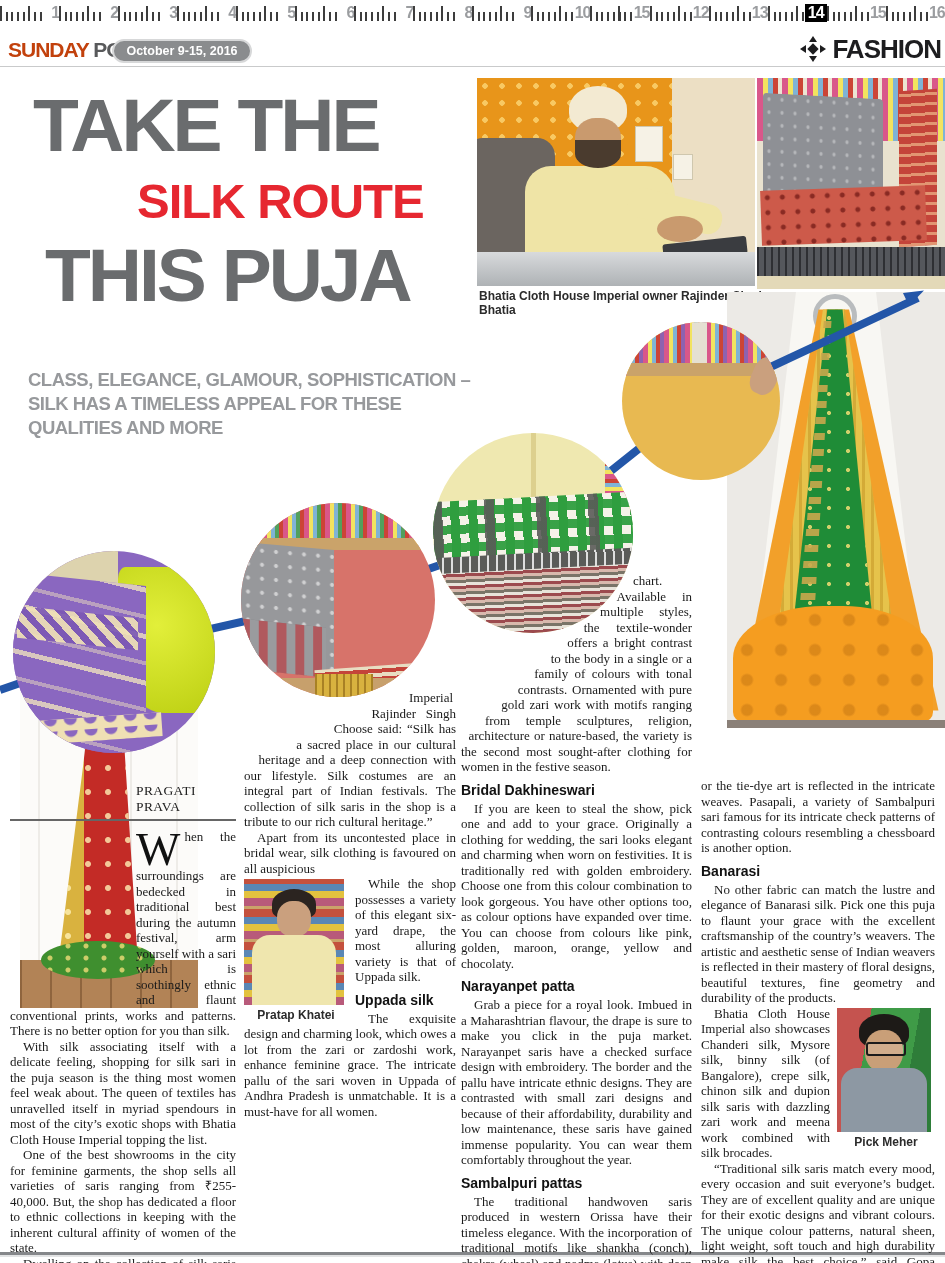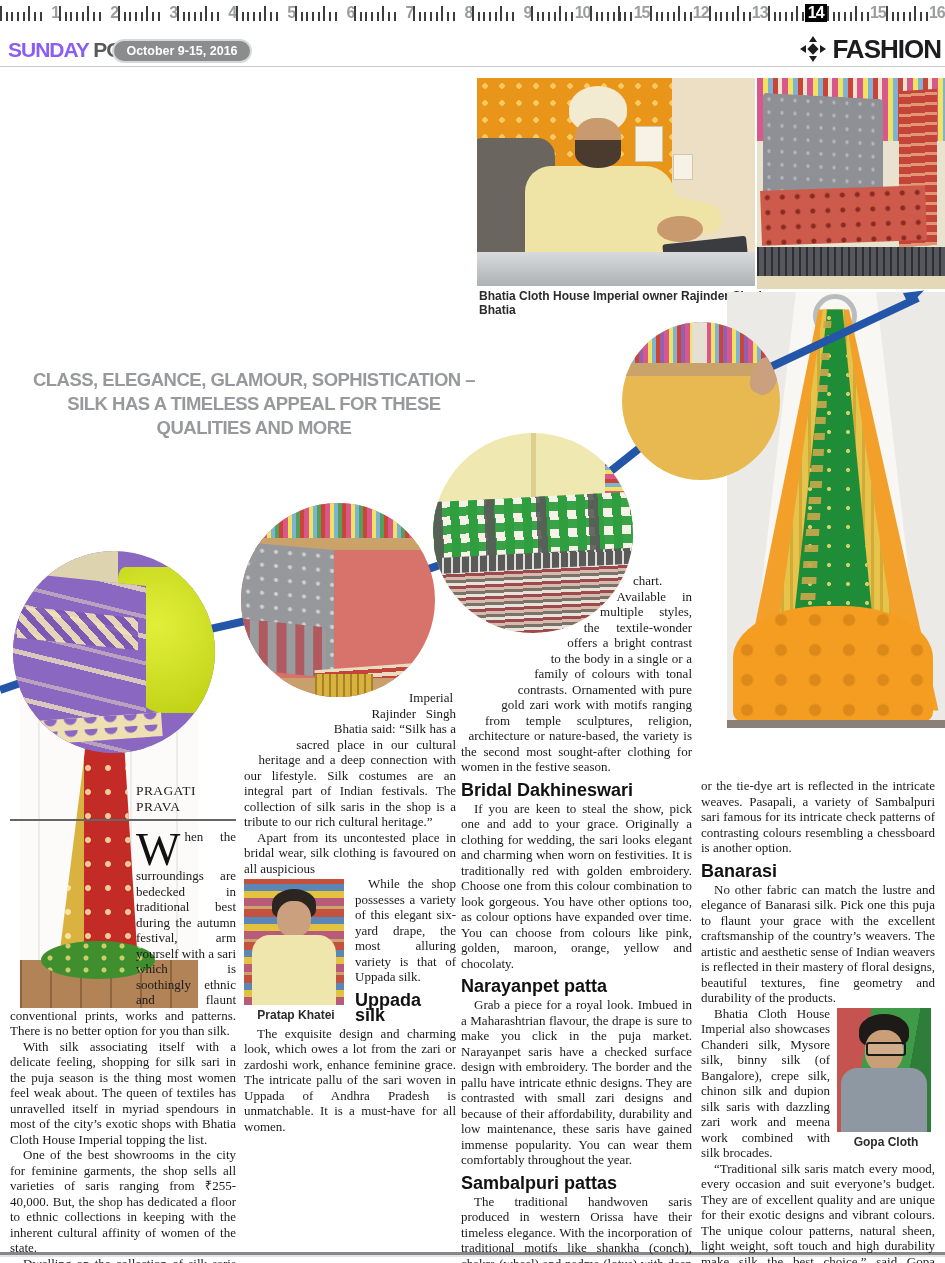--- a/index.html
+++ b/index.html
@@ -13,37 +13,37 @@
       repeating-linear-gradient(90deg,#3d3d3d 0 2px,transparent 2px 5.7px),
       repeating-linear-gradient(90deg,#3d3d3d 0 2px,transparent 2px 28px);
     background-size:100% 9px,100% 15px;background-position:0 6px,0 0;background-repeat:repeat-x;}
   .rnum{position:absolute;right:0;top:2px;font-family:"Liberation Sans",sans-serif;
     font-weight:bold;font-size:16px;color:#9b9da0;letter-spacing:-1px;}
   .rnum.hl{background:#000;color:#fff;padding:0 3px;}
   
   #masthead{position:absolute;left:0;top:34px;width:945px;height:30px;}
   .brand{position:absolute;left:8px;top:4px;font-family:"Liberation Sans",sans-serif;
     font-weight:bold;font-size:21px;letter-spacing:-1px;}
-  .brand .sun{color:#8b5cf6;} .brand .post{color:#58595b;}
+  .brand .sun{color:#c2410c;} .brand .post{color:#58595b;}
   .datepill{position:absolute;left:112px;top:5px;width:136px;height:20px;background:#8a8c8e;
     border:2px solid #d7d8d9;border-radius:12px;color:#fff;text-align:center;
     font-family:"Liberation Sans",sans-serif;font-weight:bold;font-size:12.5px;line-height:20px;}
   #fashion{position:absolute;right:4px;top:0px;font-family:"Liberation Sans",sans-serif;
     font-weight:bold;font-size:26px;letter-spacing:-1px;color:#1d1d1f;}
   #fashion svg{vertical-align:-4px;margin-right:6px;}
   #headrule{position:absolute;left:0;top:66px;width:945px;height:1px;background:#c9cacb;}
   #footrule{position:absolute;left:0;top:1252px;width:945px;height:3px;background:#85878a;
     border-bottom:2px solid #e2e3e4;}
   
   #headline{position:absolute;left:33px;top:88px;width:420px;
     font-family:"Liberation Sans",sans-serif;font-weight:bold;line-height:1;}
   .hl1,.hl3{font-size:75px;letter-spacing:-3px;color:#6a6c6e;}
   .hl2{font-size:49px;letter-spacing:-1px;color:#e62730;margin:14px 0 12px 104px;}
   .hl3{margin-left:12px;}
-  #standfirst{position:absolute;left:28px;top:368px;width:452px;text-align:center;
+  #standfirst{position:absolute;left:28px;top:368px;width:452px;text-align:left;
     font-family:"Liberation Sans",sans-serif;font-weight:bold;font-size:18.5px;
     line-height:24px;color:#97999c;letter-spacing:-0.5px;}
   
   .photo{position:absolute;overflow:hidden;}
   .cap{font-family:"Liberation Sans",sans-serif;font-weight:bold;font-size:12px;color:#2b2b2b;}
   #cap-bhatia{position:absolute;left:479px;top:289px;width:320px;}
   
   #ph-bhatia{left:477px;top:78px;width:278px;height:208px;
     background:linear-gradient(90deg,#e8951a 0 70%,#ecdfc4 70% 100%);}
   #ph-bhatia .wallpat{position:absolute;left:0;top:0;width:70%;height:100%;
@@ -189,21 +189,21 @@
     background-size:18px 12px;border-radius:50%;}
   
   #conn{position:absolute;left:0;top:280px;z-index:1;}
   #arrowhead{position:absolute;left:905px;top:288px;width:0;height:0;z-index:5;
     border-left:20px solid #2356a8;border-top:7px solid transparent;border-bottom:7px solid transparent;
     transform:rotate(-26deg);}
   
   .col{position:absolute;text-align:justify;font-size:13px;line-height:15.5px;z-index:4;}
   .bp{margin:0;}
   .bp.ind{text-indent:13px;}
-  .subhead{font-family:"Liberation Sans",sans-serif;font-weight:bold;font-size:18px;
+  .subhead{font-family:"Liberation Sans",sans-serif;font-weight:bold;font-size:14px;
     color:#111;margin:8px 0 3px 0;line-height:15px;text-align:left;}
   #col1{left:10px;top:783px;width:226px;}
   #col2{left:244px;top:690px;width:212px;}
   #col3{left:461px;top:573px;width:231px;}
   #col4{left:701px;top:778px;width:234px;}
   .sp1{float:left;width:126px;height:224px;}
   .sp2{float:left;width:165px;height:68px;shape-outside:polygon(0 0,100% 0,0 100%);}
   .sp3{float:left;width:172px;height:162px;shape-outside:polygon(0 0,100% 0,0 100%);}
   #byline{font-size:13.5px;letter-spacing:.4px;color:#222;border-bottom:2px solid #666;
     padding-bottom:5px;margin-bottom:8px;text-align:left;}
@@ -309,20 +309,25 @@
             <polygon points="13,0 17,6 9,6"></polygon>
             <polygon points="13,26 17,20 9,20"></polygon>
             <polygon points="0,13 6,9 6,17"></polygon>
             <polygon points="26,13 20,9 20,17"></polygon>
             <rect x="9" y="9" width="8" height="8" transform="rotate(45 13 13)"></rect>
           </g>
         </svg><span>FASHION</span></div>
   </div>
   <div id="headrule"></div>
 
+  <div id="headline">
+    <div class="hl1">TAKE THE</div>
+    <div class="hl2">SILK ROUTE</div>
+    <div class="hl3">THIS PUJA</div>
+  </div>
 
   <div id="standfirst">CLASS, ELEGANCE, GLAMOUR, SOPHISTICATION – SILK HAS A TIMELESS APPEAL FOR THESE QUALITIES AND MORE</div>
 
   <div id="ph-bhatia" class="photo">
     <div class="wallpat"></div>
     <div class="chair"></div>
     <div class="shirt"></div>
     <div class="arm"></div>
     <div class="turban"></div>
     <div class="face"></div>
@@ -411,21 +416,21 @@
         <p class="bp"><span class="dc">W</span>hen the surroundings are bedecked in traditional best during the autumn festival, arm yourself with a sari which is soothingly ethnic and flaunt conventional prints, works and patterns. There is no better option for you than silk.</p>
         <p class="bp ind">With silk associating itself with a delicate feeling, shopping for silk sari in the puja season is the thing most women feel weak about. The queen of textiles has unravelled itself in myriad spendours in most of the city’s exotic shops with Bhatia Cloth House Imperial topping the list.</p>
         <p class="bp ind">One of the best showrooms in the city for feminine garments, the shop sells all varieties of saris ranging from ₹255-40,000. But, the shop has dedicated a floor to ethnic collections in keeping with the inherent cultural affinity of women of the state.</p>
         <p class="bp ind">Dwelling on the collection of silk saris in his shop, owner of Bhatia Cloth House</p>
       </div>
   </div>
 
   <div id="col2" class="col">
     <div class="sp2"></div>
     <div>
-        <p class="bp">Imperial Rajinder Singh Bhatia said: “Silk has a sacred place in our cultural heritage and a deep connection with our lifestyle. Silk costumes are an integral part of Indian festivals. The collection of silk saris in the shop is a tribute to our rich cultural heritage.”</p>
+        <p class="bp">Imperial Rajinder Singh Choose said: “Silk has a sacred place in our cultural heritage and a deep connection with our lifestyle. Silk costumes are an integral part of Indian festivals. The collection of silk saris in the shop is a tribute to our rich cultural heritage.”</p>
         <p class="bp ind">Apart from its uncontested place in bridal wear, silk clothing is favoured on all auspicious</p>
       </div>
     <div id="fl-pratap" class="fl-photo">
       <div class="pic">
         <div class="hair"></div>
         <div class="face"></div>
         <div class="shirt"></div>
       </div>
       <div class="cap">Pratap Khatei</div>
     </div>
@@ -455,21 +460,21 @@
         <h3 class="subhead">Banarasi</h3>
         <p class="bp ind">No other fabric can match the lustre and elegance of Banarasi silk. Pick one this puja to flaunt your grace with the excellent craftsmanship of the country’s weavers. The artistic and aesthetic sense of Indian weavers is reflected in their mastery of floral designs, beautiful textures, fine geometry and durability of the products.</p>
       </div>
     <div id="fl-gopa" class="fl-photo">
       <div class="pic">
         <div class="hair"></div>
         <div class="face"></div>
         <div class="gl"></div>
         <div class="shirt"></div>
       </div>
-      <div class="cap">Gopa Cloth</div>
+      <div class="cap">Pick Meher</div>
     </div>
     <div>
         <p class="bp ind">Bhatia Cloth House Imperial also showcases Chanderi silk, Mysore silk, binny silk (of Bangalore), crepe silk, chinon silk and dupion silk saris with dazzling zari work and meena work combined with silk brocades.</p>
         <p class="bp ind">“Traditional silk saris match every mood, every occasion and suit everyone’s budget. They are of excellent quality and are unique for their exotic designs and vibrant colours. The unique colour patterns, natural sheen, light weight, soft touch and high durability make silk the best choice,” said Gopa Meher, a Bhubaneswar-based textile designer.</p>
       </div>
   </div>
 
   <div id="footrule"></div>
 </div>
 

